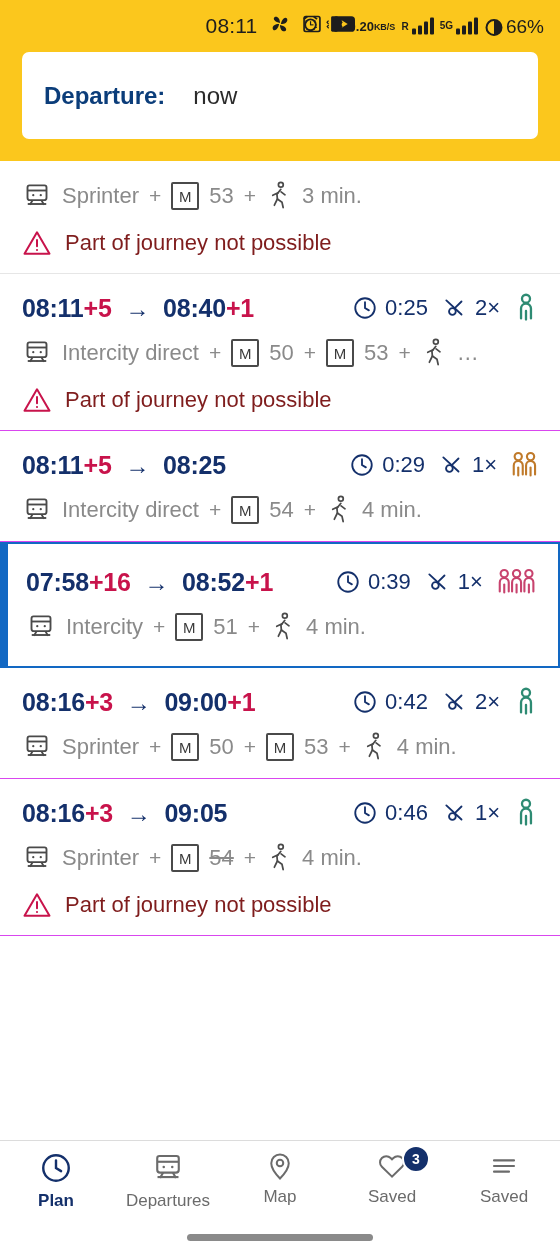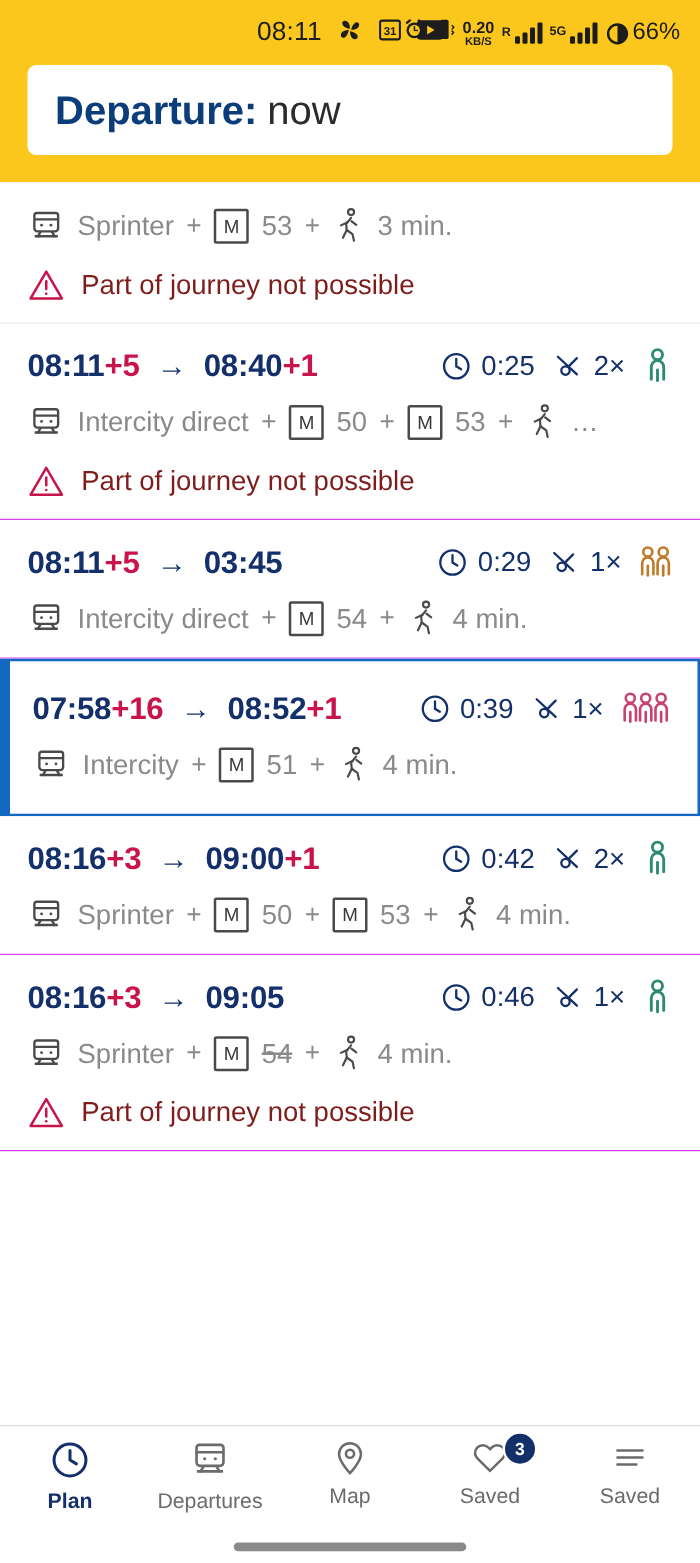--- a/index.html
+++ b/index.html
@@ -13,37 +13,37 @@
 
   
   .statusbar{
     height:52px; background:#FBC71D;
     display:flex; align-items:center; justify-content:center;
     gap:0; padding:0 18px; position:relative;
   }
   .sb-left{ display:flex; align-items:center; gap:11px; }
   .sb-clock{ font-size:21px; font-weight:400; color:#1d1d1d; letter-spacing:0.2px; }
   .sb-right{ display:flex; align-items:center; gap:6px; position:absolute; right:16px; top:50%; transform:translateY(-50%); }
-  .sb-kbs{ display:flex; flex-direction:column; align-items:center; line-height:1; color:#1d1d1d; }
+  .sb-kbs{ display:flex; flex-direction:row; align-items:center; line-height:1; color:#1d1d1d; }
   .sb-kbs .n{ font-size:13px; font-weight:700; }
   .sb-kbs .u{ font-size:9px; font-weight:700; margin-top:1px; }
   .sb-r{ font-size:10px; font-weight:700; color:#1d1d1d; margin-right:-3px; }
   .bars{ display:flex; align-items:flex-end; gap:2px; height:17px; }
   .bars i{ display:block; width:4px; background:#1d1d1d; border-radius:1px; }
   .bars i:nth-child(1){height:6px}.bars i:nth-child(2){height:9px}
   .bars i:nth-child(3){height:13px}.bars i:nth-child(4){height:17px}
   .fiveg{ display:flex; align-items:flex-end; gap:3px; }
   .fiveg .lbl{ font-size:10px; font-weight:700; color:#1d1d1d; margin-bottom:4px; }
   .batt{ font-size:19px; color:#1d1d1d; display:flex; align-items:flex-end; gap:2px; }
 
   
   .header{ background:#FBC71D; padding:0 22px 22px 22px; display:flex; align-items:center; gap:14px; }
   .depart-field{
-    flex:1; background:#ffffff; border-radius:7px; height:72px;
-    display:flex; align-items:center; padding:0 22px; font-size:32px;
+    flex:1; background:#ffffff; border-radius:7px; height:87px;
+    display:flex; align-items:center; padding:0 22px; font-size:24px;gap:20px;
   }
   .depart-label{ color:#0b3d7a; font-weight:700; }
   .depart-value{ color:#2b2b2b; margin-left:8px; }
   .options-btn{
     background:#F2BD16; border-radius:9px; height:77px; padding:0 22px;
     display:flex; align-items:center; justify-content:center;
     color:#0b3d7a; font-size:25px; font-weight:700;
   }
 
   
@@ -283,21 +283,21 @@
     <circle cx="12" cy="16.6" r="0.85" fill="#C8134B" stroke="none"></circle>
   </svg>
         <span>Part of journey not possible</span>
       </div>
     </div>
     <div class="row">
       <div class="toprow">
       <div class="times">
         <span>08:11</span><span class="delay">+5</span>
         <span class="arrow">→</span>
-        <span>03:45</span><span class="delay"></span>
+        <span>08:25</span><span class="delay"></span>
       </div>
       <div class="meta">
         <span class="grp">
             <svg class="ico" width="26" height="26" viewBox="0 0 24 24" fill="none" stroke="#14306b" stroke-width="1.7">
     <circle cx="12" cy="12" r="9"></circle>
               <path d="M12 6.6V12l3.6 2.2" stroke-linecap="round"></path>
   </svg>
             <span>0:29</span>
           </span>
         <span class="grp">

